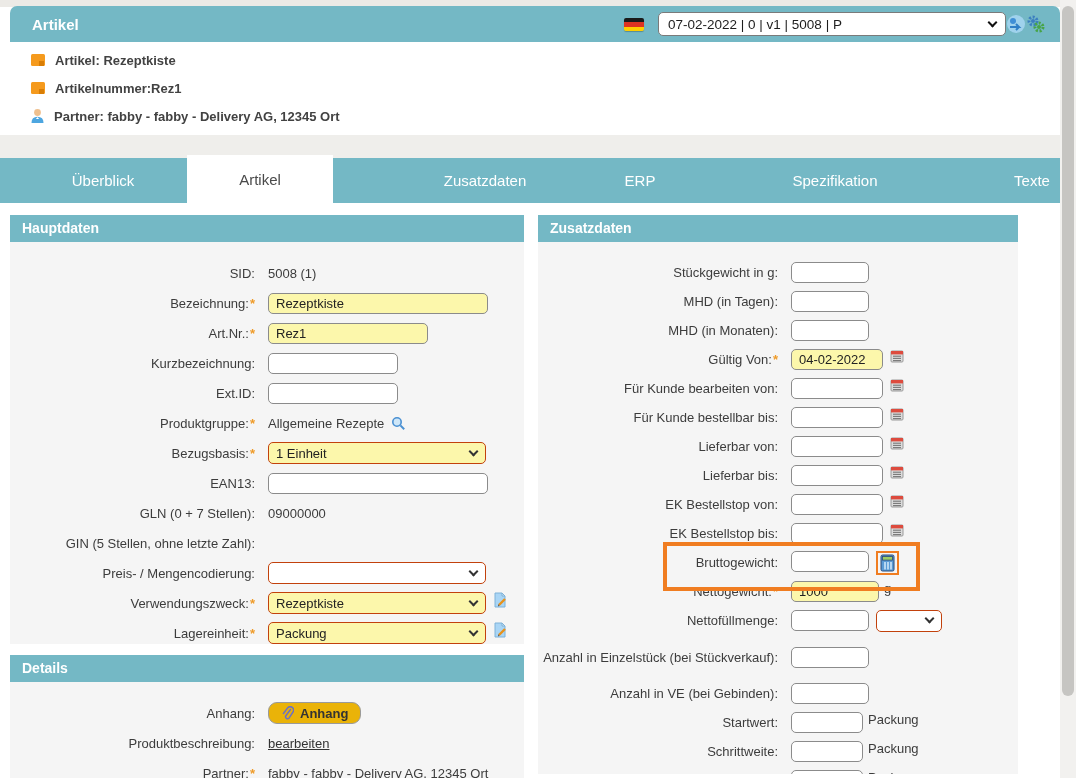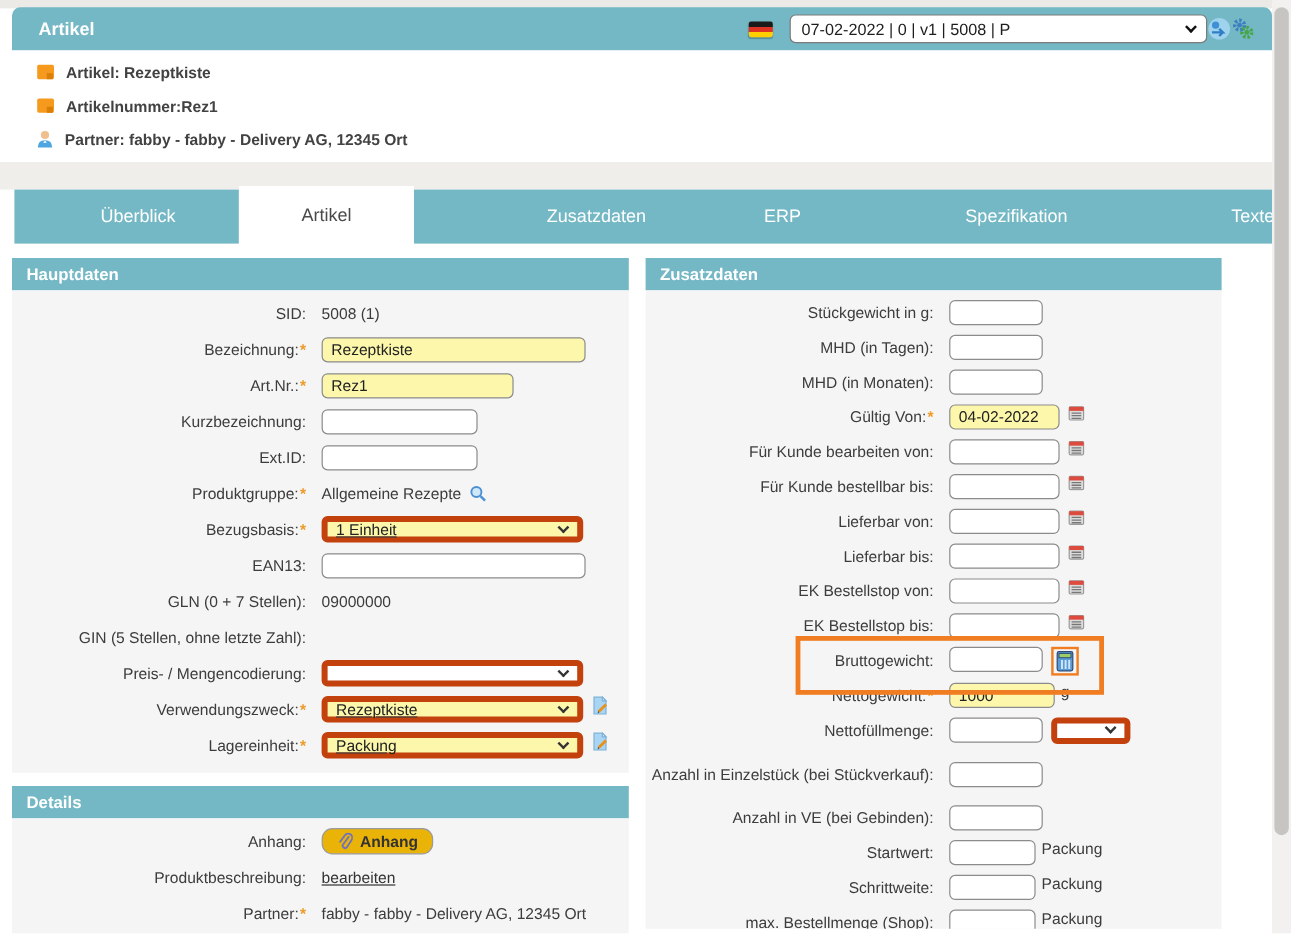--- a/index.html
+++ b/index.html
@@ -32,52 +32,52 @@
           transform:rotate(45deg); margin-top:-4px; flex:none; }
   .chev.bold { border-color:#111; }
   .icon-btn { display:flex; align-items:center; justify-content:center; cursor:pointer; }
   
   .info-card { position:absolute; left:10px; top:42px; width:1050px; height:93px; background:#ffffff; }
   .info-item { display:flex; align-items:center; gap:9px; margin:8px 0 0 20px; height:20px;
                font-weight:bold; color:#424242; }
   
   .gray-strip { position:absolute; left:0; top:135px; width:1060px; height:23px; background:#efeeeb; }
   
-  .tabbar { position:absolute; left:12px; top:158px; width:1060px; height:45px; background:#74b8c5; }
+  .tabbar { position:absolute; left:0; top:158px; width:1060px; height:45px; background:#74b8c5; }
   .tab-label { position:absolute; top:0; height:45px; line-height:45px; transform:translateX(-50%);
                color:#ffffff; font-size:15px; white-space:nowrap; cursor:pointer; }
   .active-tab { position:absolute; left:187px; top:-3px; width:146px; height:52px; background:#ffffff; }
   .active-tab .tab-label { left:50%; color:#4a4a4a; height:52px; line-height:50px; }
   
   .panel { position:absolute; }
   .panel-header { height:27px; background:#74b8c5; color:#ffffff; font-weight:bold; font-size:14px;
                   line-height:27px; padding-left:12px; }
-  .panel-body { background:#f5f5f5; padding-top:4px; }
+  .panel-body { background:#f5f5f5; padding-top:16px; }
   .panel-haupt  { left:10px;  top:215px; width:514px; }
   .panel-haupt  .panel-body { height:402px; }
   .panel-details{ left:10px;  top:655px; width:514px; }
   .panel-details .panel-body { height:96px; }
   .panel-zusatz { left:538px; top:215px; width:480px; }
   .panel-zusatz .panel-body { height:532px; overflow:hidden; }
   
   .row { display:flex; align-items:center; height:30px; position:relative; }
   .panel-zusatz .row { height:29px; }
   .panel-zusatz .row.tall { height:44px; }
   .lbl { width:245px; text-align:right; color:#3c3c3c; flex:none; line-height:15px; }
   .panel-zusatz .lbl { width:240px; }
   .req { color:#ef9b28; font-weight:bold; margin-left:1px; }
   .field { display:flex; align-items:flex-start; margin-left:13px; gap:7px; min-width:0; }
   .static-val { color:#3c3c3c; }
   input.inp {
     height:21px; border:1px solid #8b8b8b; border-radius:5px; background:#ffffff;
     padding:0 7px; font-family:"Liberation Sans", sans-serif; font-size:13px; color:#222; outline:none;
   }
   .yellow { background:#fcf7ab !important; }
-  .sel { height:22px; border:5px solid #c2410c; border-radius:5px; background:#ffffff;
-         display:flex; align-items:center; cursor:pointer;text-decoration:underline; }
+  .sel { height:22px; border:1px solid #c2410c; border-radius:5px; background:#ffffff;
+         display:flex; align-items:center; cursor:pointer; }
   .sel .sel-text { flex:1; padding-left:7px; white-space:nowrap; overflow:hidden; color:#222; }
   .sel .chev { margin-right:8px; }
   .w220{width:220px}.w160{width:160px}.w130{width:130px}.w218{width:218px}
   .w92{width:92px}.w78{width:78px}.w88{width:88px}.w72{width:72px}.w66{width:66px}
   .suffix { color:#3c3c3c; margin-left:-2px; }
   
   .hl-row::before { content:""; position:absolute; left:125px; top:-6px; width:249px; height:41px;
                     border:4px solid #f07d21; pointer-events:none; z-index:5; }
   .calc-box { border:2px solid #f07d21; padding:1px 2px; display:flex; align-items:center; }
   

